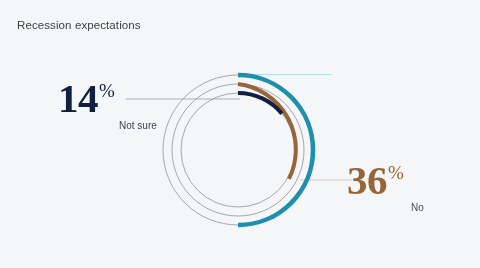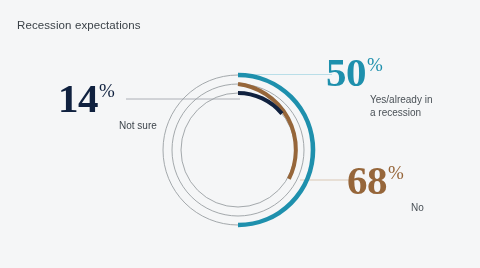--- a/index.html
+++ b/index.html
@@ -132,24 +132,19 @@
 
       <path d="M 238 93 A 57 57 0 0 1 281.93 113.65" stroke="#10213f" stroke-width="4.0"></path>
     </g>
   </svg>
 
   <div class="val-group" id="label-notsure">
     <span class="val-num">14</span><span class="val-pct">%</span>
     <span class="val-cap">Not sure</span>
   </div>
 
-  <div class="val-group" id="label-yes">
-    <span class="val-num">50</span><span class="val-pct">%</span>
-    <span class="val-cap">Yes/already in
-a recession</span>
-  </div>
 
   <div class="val-group" id="label-no">
-    <span class="val-num">68</span><span class="val-pct">%</span>
+    <span class="val-num">36</span><span class="val-pct">%</span>
     <span class="val-cap">No</span>
   </div>
 
 </div>
 
 </body></html>

